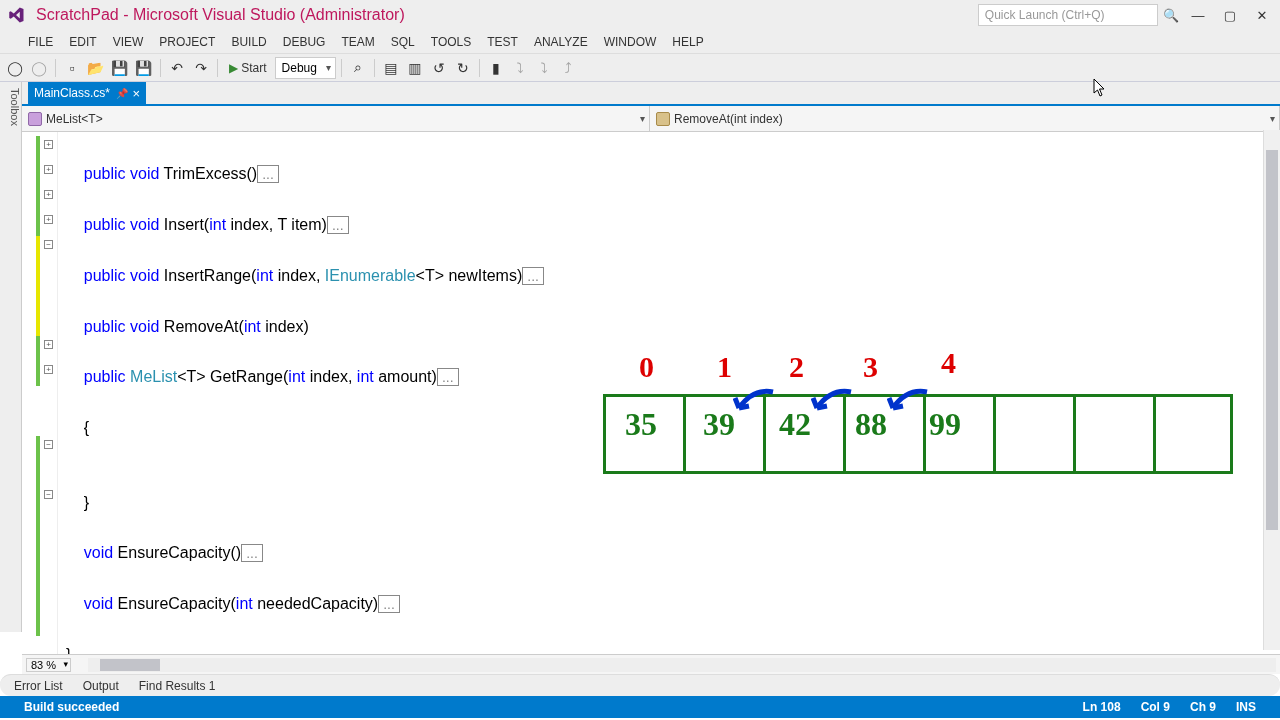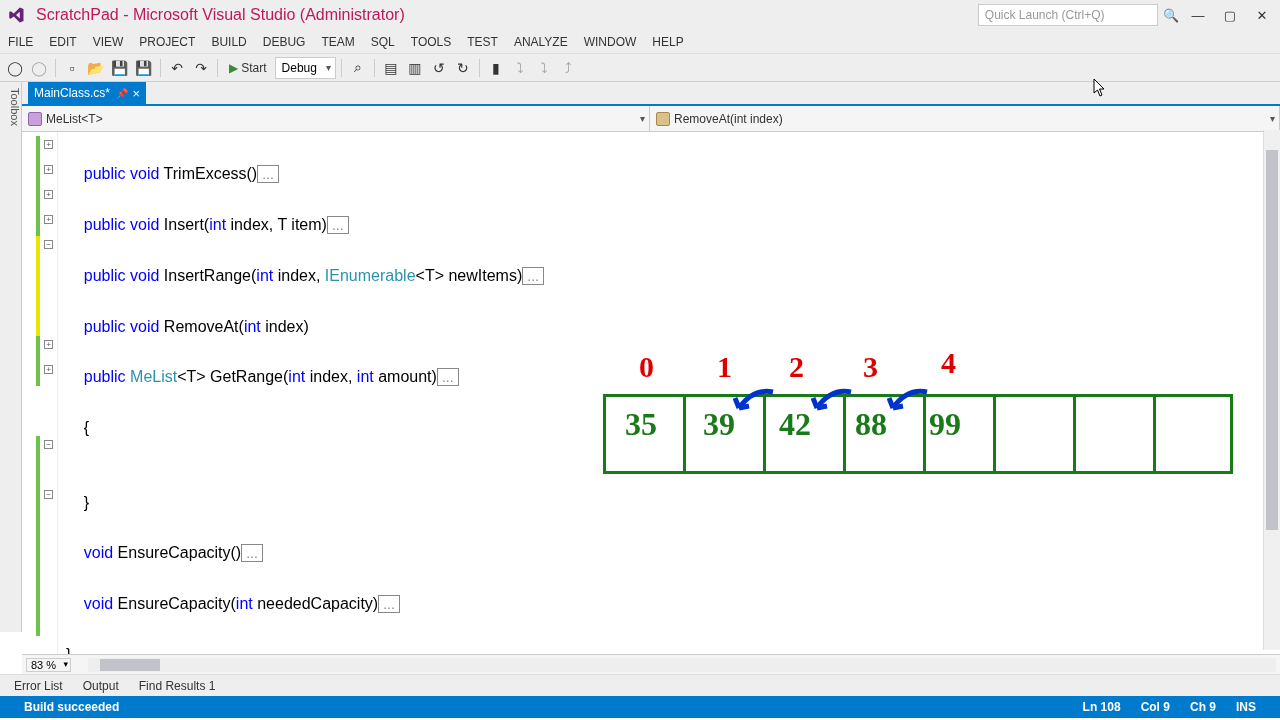--- a/index.html
+++ b/index.html
@@ -7,21 +7,21 @@
 
 .titlebar { height: 30px; background: #eee; display: flex; align-items: center; padding: 0 4px; }
 .titlebar .vs-logo { width: 24px; height: 20px; margin-right: 8px; display: flex; align-items: center; justify-content: center;}
 .titlebar .vs-logo svg { width: 18px; height: 18px; }
 .titlebar .title { color: #be185d; font-size: 16px; }
 .titlebar .spacer { flex: 1; }
 .titlebar .quick { width: 180px; height: 22px; border: 1px solid #ccc; background: #fff; font-size: 12px; color: #999; padding: 4px 6px; display: flex; align-items: center; }
 .titlebar .search-ico { margin-left: 6px; color: #555; }
 .titlebar .winbtn { width: 28px; height: 20px; display: flex; align-items: center; justify-content: center; margin-left: 4px; color: #333; cursor: pointer; }
 
-.menubar { height: 24px; background: #eee; display: flex; align-items: center; padding: 0 0; border-bottom: 1px solid #ddd; }
+.menubar { height: 24px; background: #eee; display: flex; align-items: center; padding: 0 20px; border-bottom: 1px solid #ddd; }
 .menubar .menu-item { padding: 0 8px; font-size: 12px; color: #333; cursor: pointer; height: 24px; display: flex; align-items: center; }
 
 .toolbar { height: 28px; background: #eee; display: flex; align-items: center; padding: 0 4px; border-bottom: 1px solid #cccedb; gap: 2px;}
 .toolbar .tb-btn { width: 22px; height: 22px; display: flex; align-items: center; justify-content: center; cursor: pointer; color: #333; font-size: 14px;}
 .toolbar .tb-sep { width: 1px; height: 18px; background: #ccc; margin: 0 3px; }
 .toolbar .start { display: flex; align-items: center; height: 22px; padding: 0 6px; cursor: pointer; font-size: 12px; color: #333;}
 .toolbar .start .play { color: #388a34; margin-right: 3px; }
 .toolbar .combo { height: 22px; border: 1px solid #ccc; background: #fff; padding: 0 18px 0 6px; font-size: 12px; display: flex; align-items: center; position: relative;}
 .toolbar .combo::after { content: "▾"; position: absolute; right: 4px; font-size: 10px; color: #555;}
 
@@ -56,21 +56,21 @@
 
 .scroll-v { position: absolute; right: 0; top: 130px; bottom: 70px; width: 17px; background: #f0f0f0; border-left: 1px solid #ddd;}
 .scroll-v .thumb { position: absolute; left: 2px; right: 2px; background: #c2c3c9; }
 
 .zoombar { height: 20px; background: #f5f5f5; border-top: 1px solid #ccc; display: flex; align-items: center; margin-left: 22px; padding: 0 4px; gap: 13px;}
 .zoombar .zoom { font-size: 11px; border: 1px solid #ccc; padding: 0 14px 0 4px; position: relative;}
 .zoombar .zoom::after { content: "▾"; position: absolute; right: 2px; font-size: 9px;}
 .zoombar .hscroll { flex: 1; height: 14px; background: #eee; margin-left: 4px; position: relative;}
 .zoombar .hscroll .hthumb{ position: absolute; top: 1px; bottom: 1px; left: 12px; width: 60px; background: #c2c3c9;}
 
-.bottom-tabs { height: 22px; background: #eee; display: flex; align-items: center; padding: 0 4px; border-top: 1px solid #ddd;}
+.bottom-tabs { height: 22px; background: #eee; display: flex; align-items: center; padding: 0 4px; border-top: 1px solid #ddd; border-radius: 11px;}
 .bottom-tabs .btab { padding: 0 10px; font-size: 12px; color: #333; height: 22px; display: flex; align-items: center; cursor: pointer;}
 
 .statusbar { height: 22px; background: #007acc; color: #fff; display: flex; align-items: center; padding: 0 24px; font-size: 12px; font-weight: bold;}
 .statusbar .spacer { flex: 1;}
 .statusbar .cell { margin-left: 20px;}
 
 .cursor-arrow { position: absolute; width: 14px; height: 20px; }
 </style>
 </head>
 <body>

